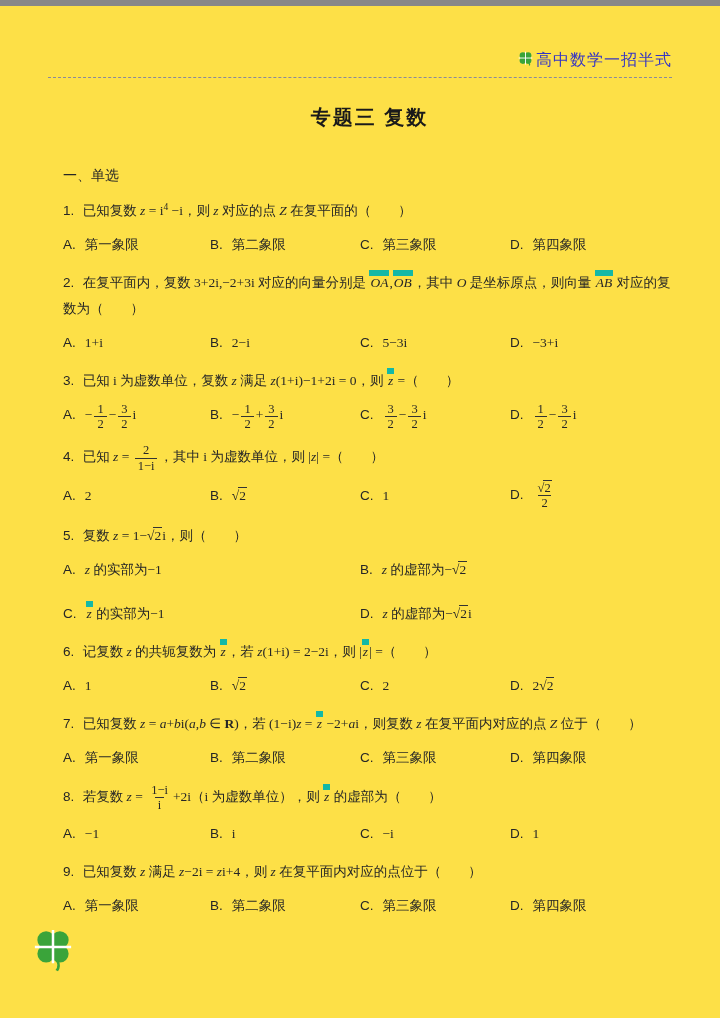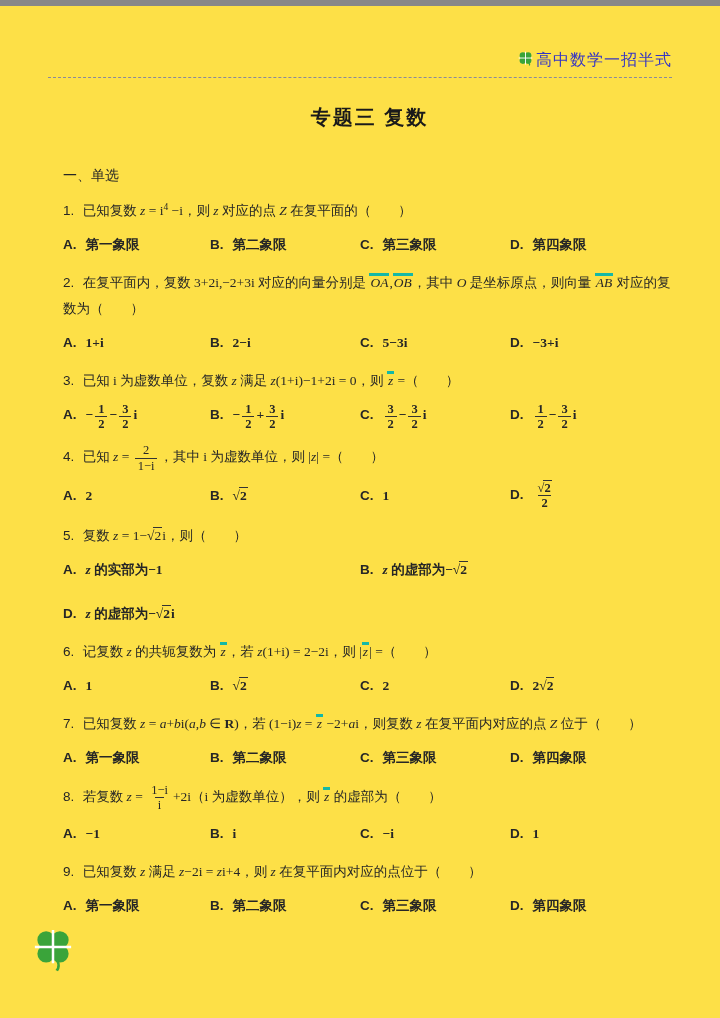--- a/index.html
+++ b/index.html
@@ -40,33 +40,33 @@
     margin: 26px 0 36px 0;
     letter-spacing: 2px;
   }
   .section { font-size: 14px; margin: 0 0 8px 0; }
   .question { margin-bottom: 10px; }
   .stem { font-size: 13.5px; line-height: 26px; margin: 8px 0 2px 0; }
   .qnum { font-family: "Liberation Sans", sans-serif; margin-right: 5px; }
   .options {
     display: grid; align-items: center;
     margin: 8px 0 12px 0;
-    font-size: 13.5px; line-height: 26px; font-weight: bold;
+    font-size: 13.5px; line-height: 26px;
   }
   .options.cols4 { grid-template-columns: 147px 150px 150px 1fr; }
   .options.cols2 { grid-template-columns: 297px 1fr; row-gap: 18px; }
   .opt-label { font-family: "Liberation Sans", sans-serif; margin-right: 9px; }
   
   .math { font-family: "Liberation Serif", serif; }
   .it { font-style: italic; }
   .bf { font-weight: bold; font-style: normal; }
   sup.math { font-size: 9.5px; }
   .overbar {
     display: inline-block;
-    border-top: 3px solid #14b8a6;
+    border-top: 6px solid #14b8a6;
     line-height: 1.05;
     font-style: italic;
     padding: 0 1px;
   }
   .frac {
     display: inline-flex; flex-direction: column; align-items: center;
     vertical-align: middle;
     margin: 0 2px;
     font-size: 12.5px; line-height: 1.15; text-align: center;
   }
@@ -179,20 +179,21 @@
                     <span class="num"><span class="sqrt math"><span class="sign">√</span><span class="rad">2</span></span></span>
                     <span class="den">2</span>
                   </span></span></span></div>
           </div>
         </div>
         <div class="question">
           <div class="stem"><span class="qnum">5.</span> 复数 <span class="math"><span class="math it">z</span> = 1−<span class="sqrt math"><span class="sign">√</span><span class="rad">2</span></span>i</span>，则（　　）</div>
           <div class="options cols2">
             <div class="option"><span class="opt-label">A.</span><span class="opt-text"><span class="math"><span class="math it">z</span></span> 的实部为<span class="math">−1</span></span></div>
             <div class="option"><span class="opt-label">B.</span><span class="opt-text"><span class="math"><span class="math it">z</span></span> 的虚部为<span class="math">−<span class="sqrt math"><span class="sign">√</span><span class="rad">2</span></span></span></span></div>
+            <div class="option"><span class="opt-label">C.</span><span class="opt-text"><span class="math"><span class="math overbar">z</span></span> 的实部为<span class="math">−1</span></span></div>
             <div class="option"><span class="opt-label">D.</span><span class="opt-text"><span class="math"><span class="math it">z</span></span> 的虚部为<span class="math">−<span class="sqrt math"><span class="sign">√</span><span class="rad">2</span></span>i</span></span></div>
           </div>
         </div>
         <div class="question">
           <div class="stem"><span class="qnum">6.</span> 记复数 <span class="math"><span class="math it">z</span></span> 的共轭复数为 <span class="math"><span class="math overbar">z</span></span>，若 <span class="math"><span class="math it">z</span>(1+i) = 2−2i</span>，则 <span class="math">|<span class="math overbar">z</span>|</span> =（　　）</div>
           <div class="options cols4">
             <div class="option"><span class="opt-label">A.</span><span class="opt-text"><span class="math">1</span></span></div>
             <div class="option"><span class="opt-label">B.</span><span class="opt-text"><span class="math"><span class="sqrt math"><span class="sign">√</span><span class="rad">2</span></span></span></span></div>
             <div class="option"><span class="opt-label">C.</span><span class="opt-text"><span class="math">2</span></span></div>
             <div class="option"><span class="opt-label">D.</span><span class="opt-text"><span class="math">2<span class="sqrt math"><span class="sign">√</span><span class="rad">2</span></span></span></span></div>

